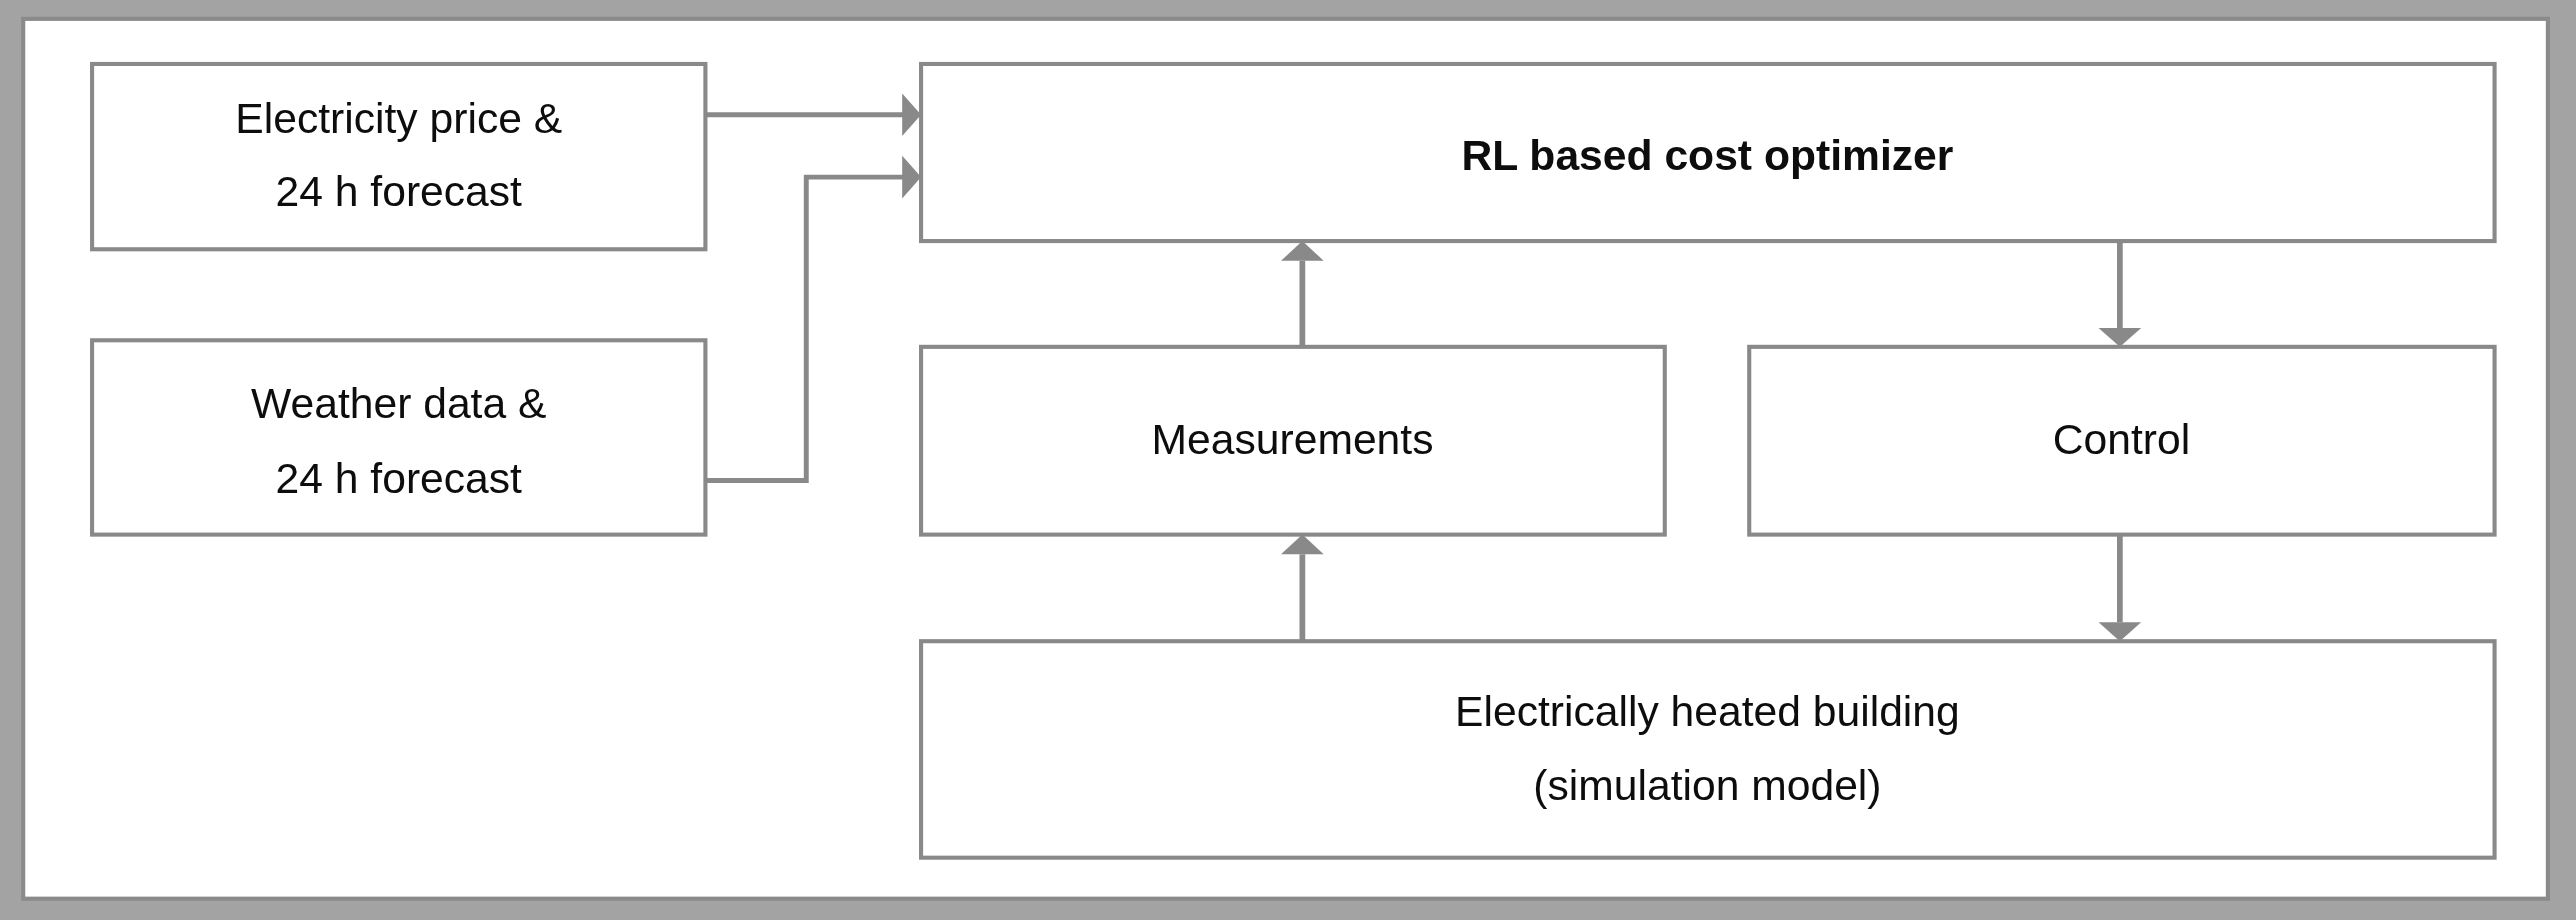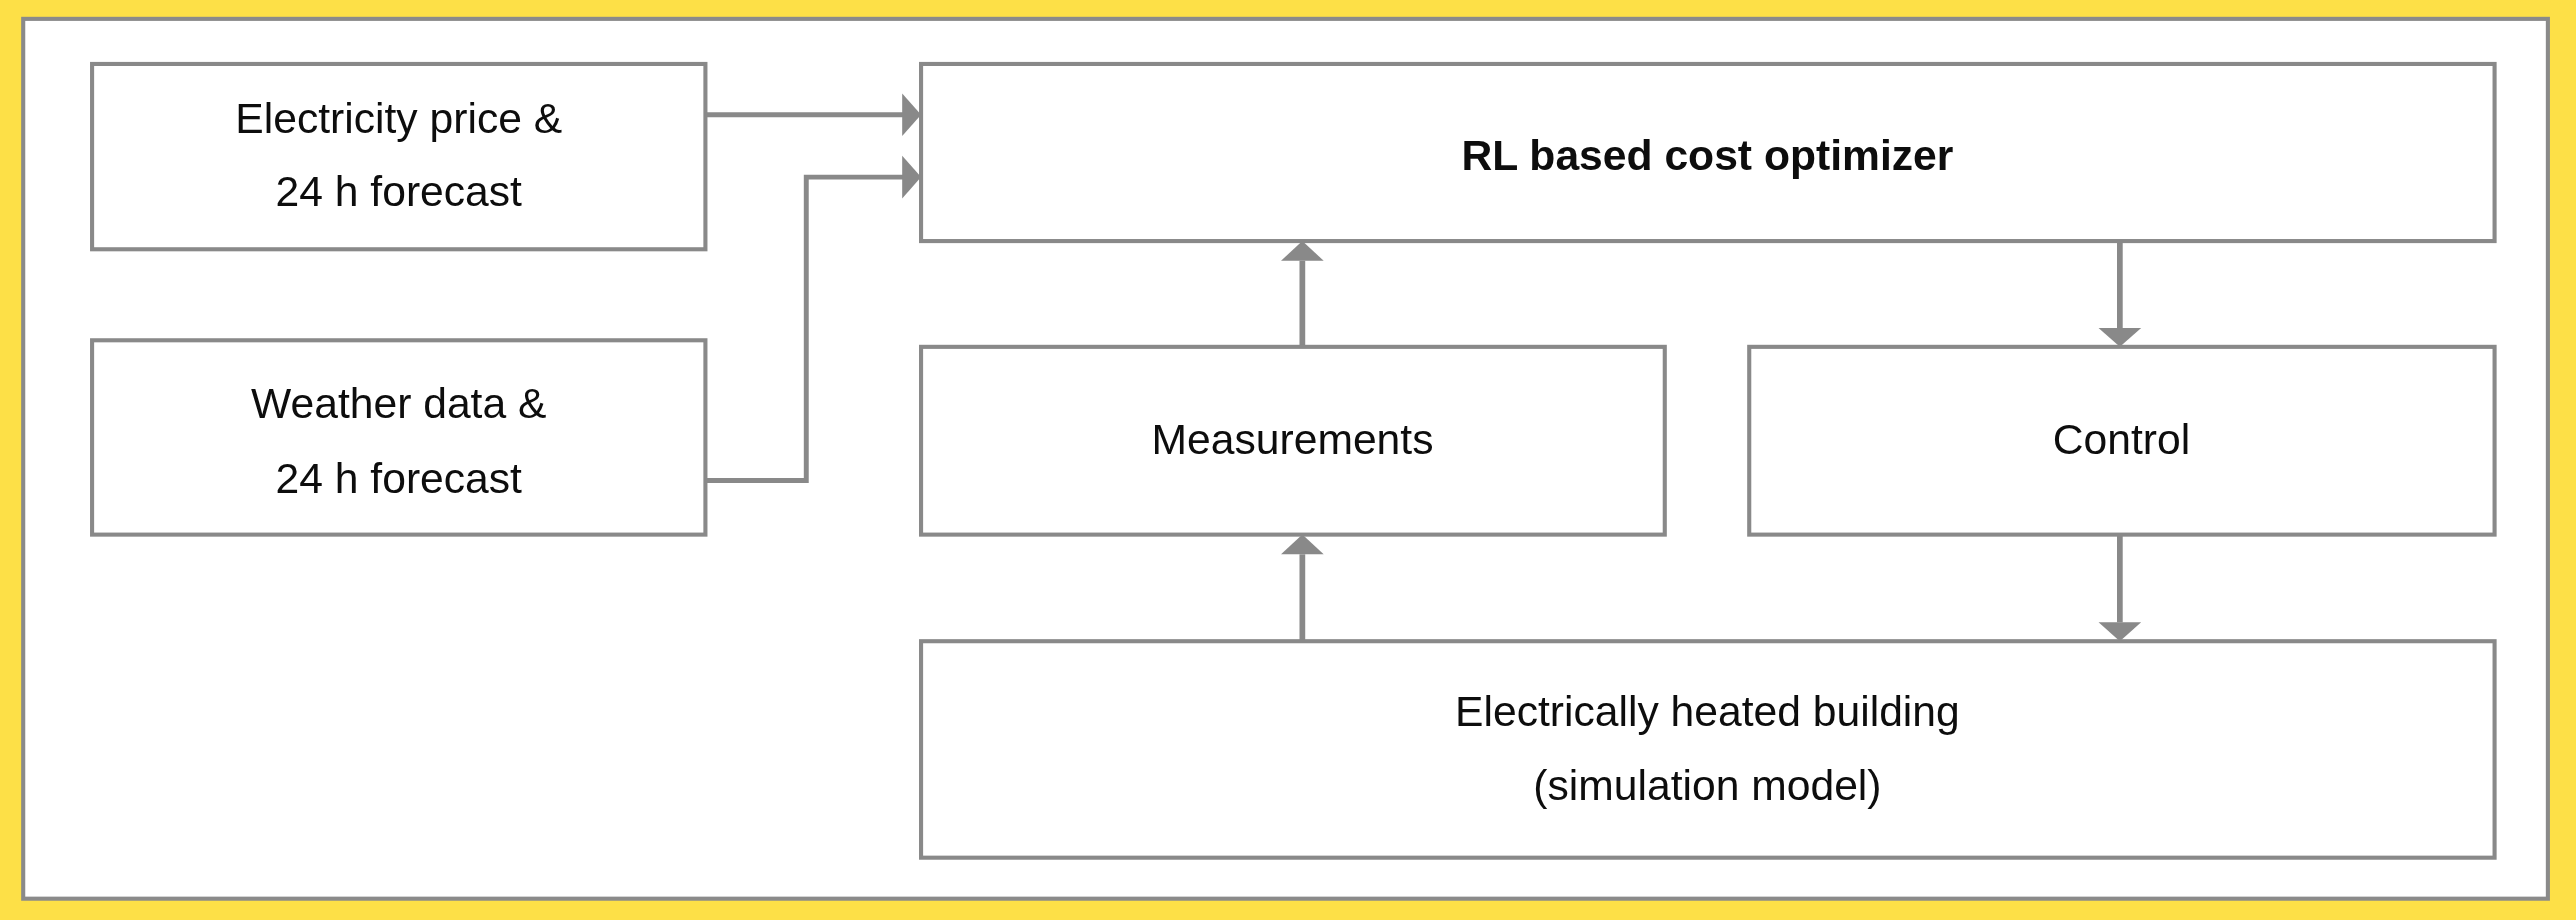--- a/index.html
+++ b/index.html
@@ -10,21 +10,21 @@
   body {
     width: 2576px;
     height: 920px;
     font-family: "Liberation Sans", sans-serif;
     overflow: hidden;
   }
   #diagram-root {
     position: relative;
     width: 2576px;
     height: 920px;
-    background: #fde047;
+    background: #a3a3a3;
   }
   svg#diagram-svg {
     position: absolute;
     top: 0;
     left: 0;
     width: 2576px;
     height: 920px;
     display: block;
   }
   .node-label {

